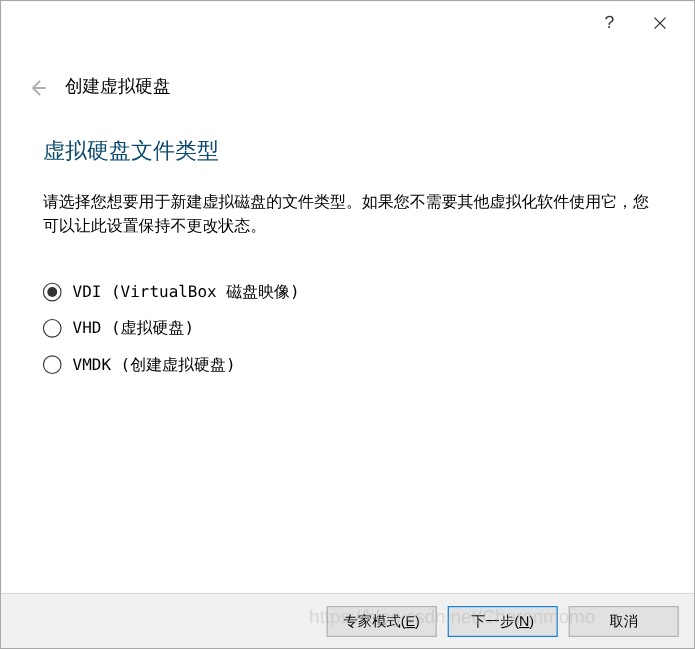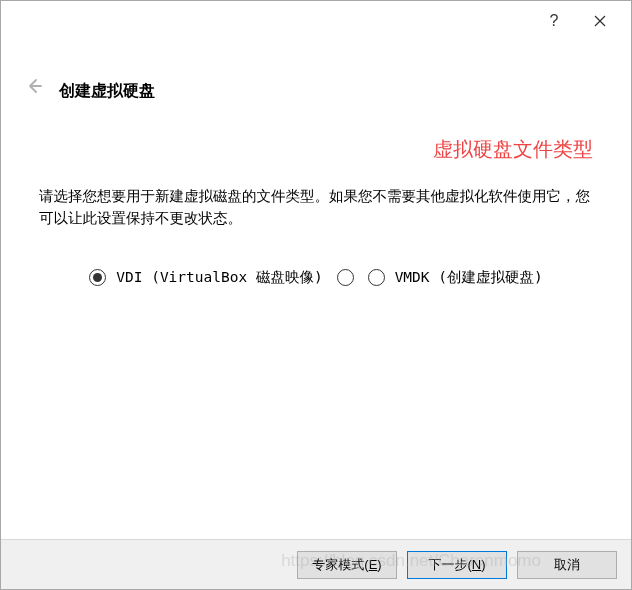--- a/index.html
+++ b/index.html
@@ -51,45 +51,42 @@
       color: #b0b0b0;
       display: flex;
       align-items: center;
     }
     .back-arrow svg {
       width: 18px;
       height: 18px;
     }
     .header-title {
       font-size: 16px;
-      font-weight: bold;
+      font-weight: normal;
       color: #000;
-      margin-top: 12px;
     }
     .content {
       padding: 22px 38px 0 38px;
     }
     .section-title {
       font-size: 20px;
-      color: #ef4444;
+      color: #0c4a6e;
       margin-bottom: 22px;
       font-weight: normal;
-      text-align: right;
     }
     .description {
       font-size: 14.5px;
       color: #000;
       line-height: 1.55;
       margin-bottom: 38px;
     }
     .radio-group {
       display: flex;
-      flex-direction: row;
+      flex-direction: column;
       gap: 14px;
-      justify-content: center;
     }
     .radio-item {
       display: flex;
       align-items: center;
       gap: 10px;
       cursor: pointer;
     }
     .radio-circle {
       width: 17px;
       height: 17px;
@@ -181,20 +178,21 @@
   <h2 class="section-title">虚拟硬盘文件类型</h2>
   <p class="description">请选择您想要用于新建虚拟磁盘的文件类型。如果您不需要其他虚拟化软件使用它，您可以让此设置保持不更改状态。</p>
 
   <div class="radio-group">
     <label class="radio-item">
       <span class="radio-circle selected"></span>
       <span class="radio-label">VDI (VirtualBox 磁盘映像)</span>
     </label>
     <label class="radio-item">
       <span class="radio-circle"></span>
+      <span class="radio-label">VHD (虚拟硬盘)</span>
     </label>
     <label class="radio-item">
       <span class="radio-circle"></span>
       <span class="radio-label">VMDK (创建虚拟硬盘)</span>
     </label>
   </div>
 </div>
 
 <div class="footer">
   <button class="btn">

